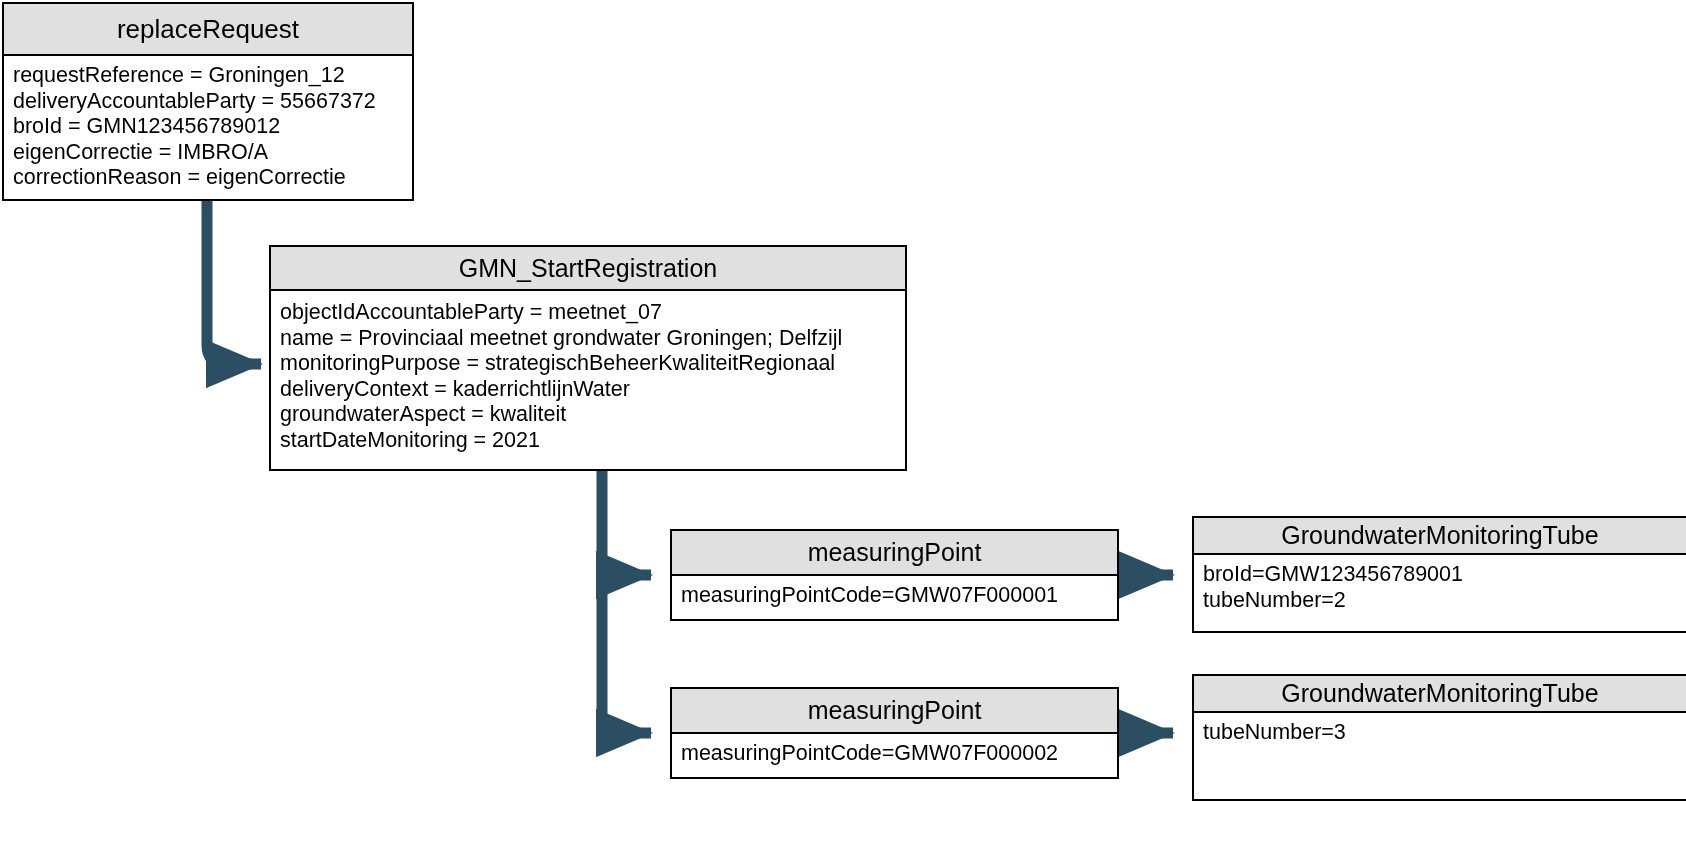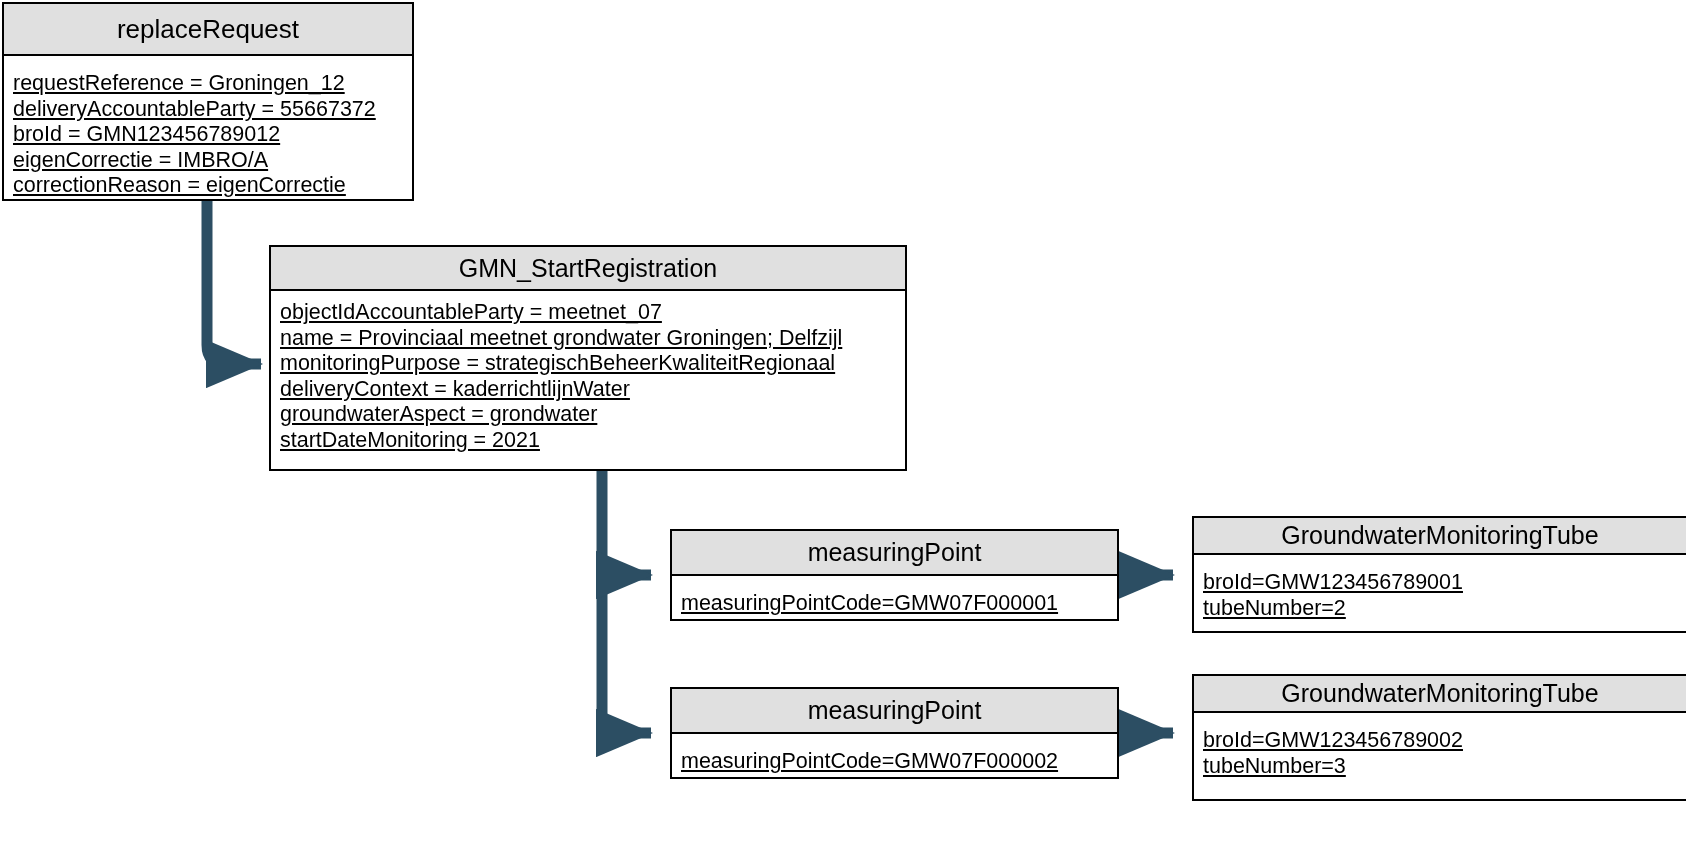--- a/index.html
+++ b/index.html
@@ -35,25 +35,24 @@
     font-size: 25px;
     line-height: 1.0;
     white-space: nowrap;
     overflow: hidden;
     display: flex;
     align-items: center;
     justify-content: center;
   }
   .uml-body {
     box-sizing: border-box;
-    padding: 15px 9px 6px 9px;
+    padding: 7px 9px 6px 9px;
     color: #000000;
     font-size: 21.5px;
     line-height: 25.5px;
-    text-decoration: underline;
   }
   .attr-line {
     white-space: nowrap;
     color: #000000;
   }
 
   
   #box-replace-request   { left: 2px;    top: 2px;   width: 412px; height: 199px; }
   #box-replace-request  .uml-header { height: 52px; font-size: 26px; }
 
@@ -119,21 +118,21 @@
     </div>
   </div>
 
   <div class="uml-box" id="box-gmn-start">
     <div class="uml-header">GMN_StartRegistration</div>
     <div class="uml-body">
       <div class="attr-line">objectIdAccountableParty = meetnet_07</div>
       <div class="attr-line">name = Provinciaal meetnet grondwater Groningen; Delfzijl</div>
       <div class="attr-line">monitoringPurpose = strategischBeheerKwaliteitRegionaal</div>
       <div class="attr-line">deliveryContext = kaderrichtlijnWater</div>
-      <div class="attr-line">groundwaterAspect = grondwater</div>
+      <div class="attr-line">groundwaterAspect = kwaliteit</div>
       <div class="attr-line">startDateMonitoring = 2021</div>
     </div>
   </div>
 
   <div class="uml-box" id="box-measuring-point-1">
     <div class="uml-header">measuringPoint</div>
     <div class="uml-body">
       <div class="attr-line">measuringPointCode=GMW07F000001</div>
     </div>
   </div>
@@ -149,18 +148,17 @@
     <div class="uml-header">GroundwaterMonitoringTube</div>
     <div class="uml-body">
       <div class="attr-line">broId=GMW123456789001</div>
       <div class="attr-line">tubeNumber=2</div>
     </div>
   </div>
 
   <div class="uml-box" id="box-tube-2">
     <div class="uml-header">GroundwaterMonitoringTube</div>
     <div class="uml-body">
-      <div class="attr-line">broId=GMW123456789002</div>
       <div class="attr-line">tubeNumber=3</div>
     </div>
   </div>
 
 </div>
 
 </body></html>

